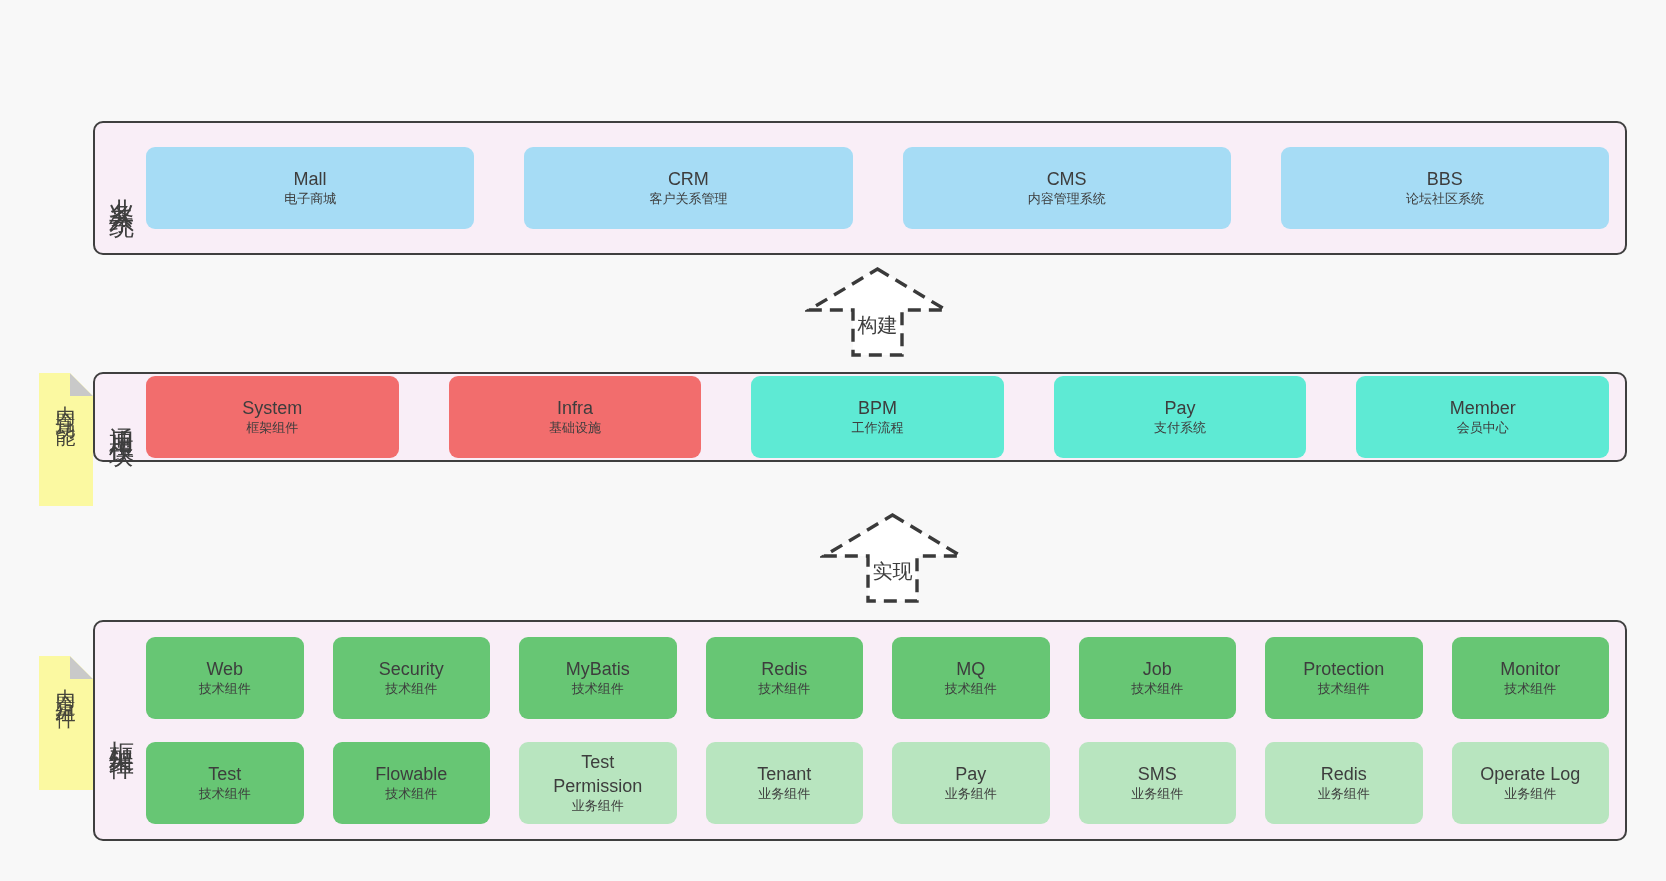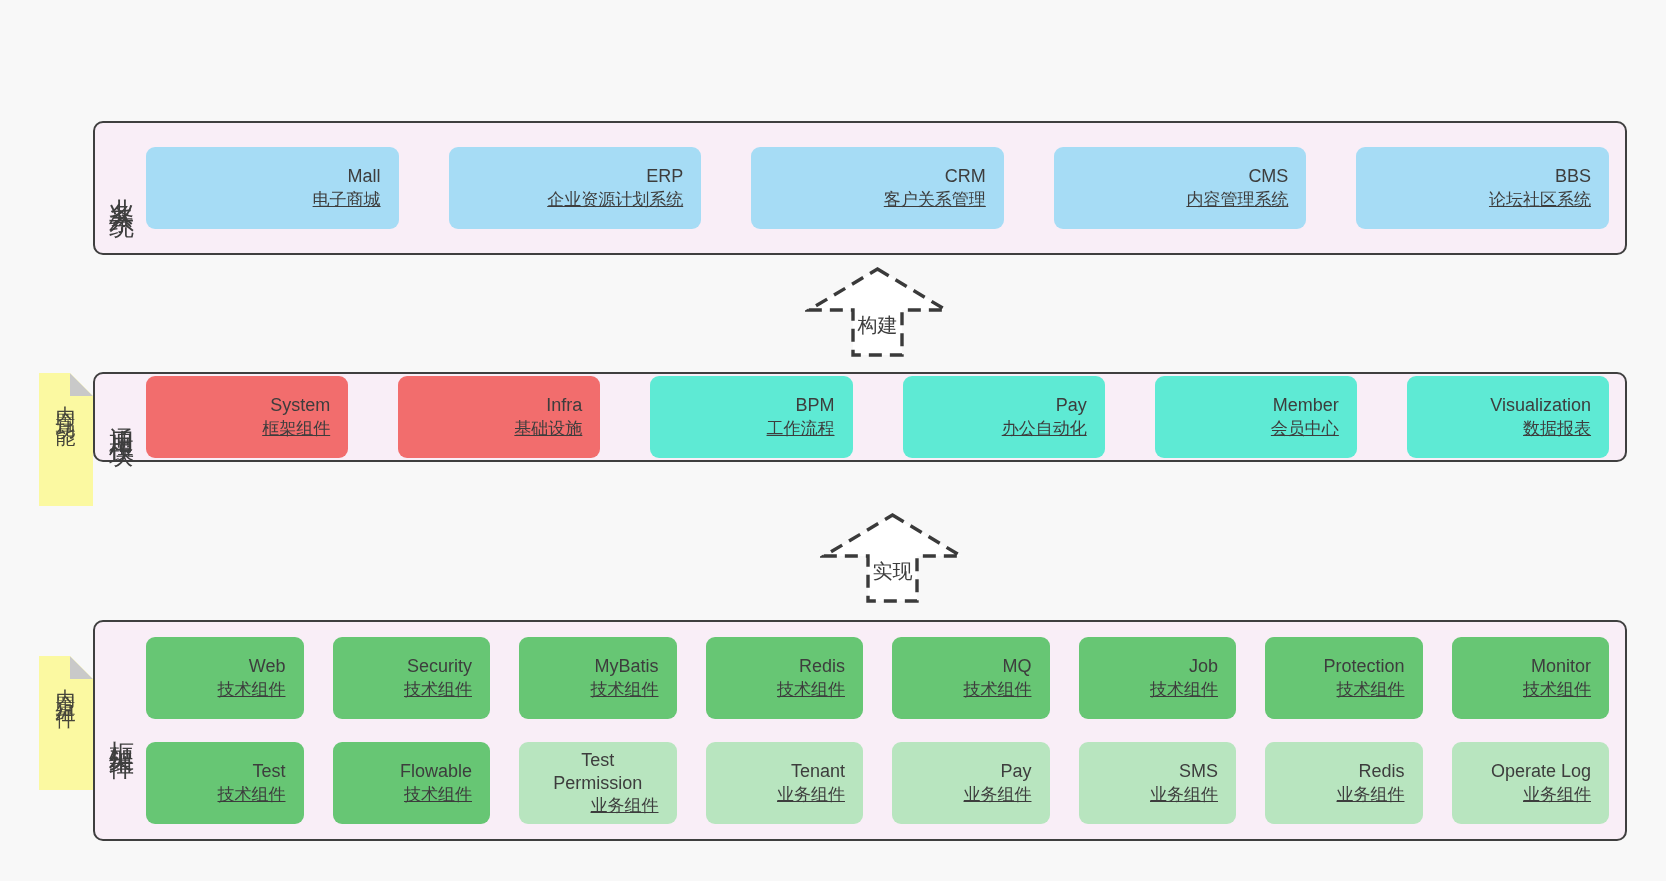--- a/index.html
+++ b/index.html
@@ -12,24 +12,24 @@
   #band2{top:372px;height:90px;}
   #band3{top:620px;height:221px;}
 
   .band-label{writing-mode:vertical-rl;text-orientation:upright;font-size:25px;letter-spacing:5px;
               line-height:1;color:#3e3e3e;margin-left:14px;flex:0 0 auto;}
 
   .boxes{flex:1;display:flex;gap:50px;padding:0 16px 0 12px;}
   .boxes-col{flex:1;display:flex;flex-direction:column;gap:23px;padding:0 16px 0 12px;}
   .row{display:flex;gap:29px;}
 
-  .box{flex:1;height:82px;border-radius:9px;display:flex;flex-direction:column;align-items:flex-end;
+  .box{flex:1;height:82px;border-radius:9px;display:flex;flex-direction:column;align-items:center;
        justify-content:center;color:#3d3d3d;text-align:center;padding:0 18px;box-sizing:border-box;}
   .box .en{font-size:18px;line-height:1.3;}
-  .box .zh{font-size:17px;line-height:1.3;text-decoration:underline;}
+  .box .zh{font-size:13px;line-height:1.3;}
   .blue{background:#a6dcf5;}
   .red{background:#f26d6d;}
   .pink{background:#5eead4;}
   .green{background:#67c674;}
   .lightgreen{background:#b8e5bf;}
 
   .tab{position:absolute;background:#fbf9a1;z-index:0;display:flex;justify-content:center;
        padding-top:17px;box-sizing:border-box;
        clip-path:polygon(0 0,calc(100% - 23px) 0,100% 23px,100% 100%,0 100%);}
   #tab2{left:39px;top:373px;width:54px;height:133px;}
@@ -68,24 +68,20 @@
   </svg>
 
   <div class="band" id="band1">
     <div class="band-label">业务系统</div>
     <div class="boxes" id="boxes1">
         <div class="box blue">
           <div class="en">Mall</div>
           <div class="zh">电子商城</div>
         </div>
         <div class="box blue">
-          <div class="en">ERP</div>
-          <div class="zh">企业资源计划系统</div>
-        </div>
-        <div class="box blue">
           <div class="en">CRM</div>
           <div class="zh">客户关系管理</div>
         </div>
         <div class="box blue">
           <div class="en">CMS</div>
           <div class="zh">内容管理系统</div>
         </div>
         <div class="box blue">
           <div class="en">BBS</div>
           <div class="zh">论坛社区系统</div>
@@ -103,29 +99,25 @@
         <div class="box red">
           <div class="en">Infra</div>
           <div class="zh">基础设施</div>
         </div>
         <div class="box pink">
           <div class="en">BPM</div>
           <div class="zh">工作流程</div>
         </div>
         <div class="box pink">
           <div class="en">Pay</div>
-          <div class="zh">办公自动化</div>
+          <div class="zh">支付系统</div>
         </div>
         <div class="box pink">
           <div class="en">Member</div>
           <div class="zh">会员中心</div>
-        </div>
-        <div class="box pink">
-          <div class="en">Visualization</div>
-          <div class="zh">数据报表</div>
         </div>
       </div>
   </div>
 
   <div class="band" id="band3">
     <div class="band-label">框架组件</div>
     <div class="boxes-col">
       <div class="row" id="row1">
           <div class="box green">
             <div class="en">Web</div>

